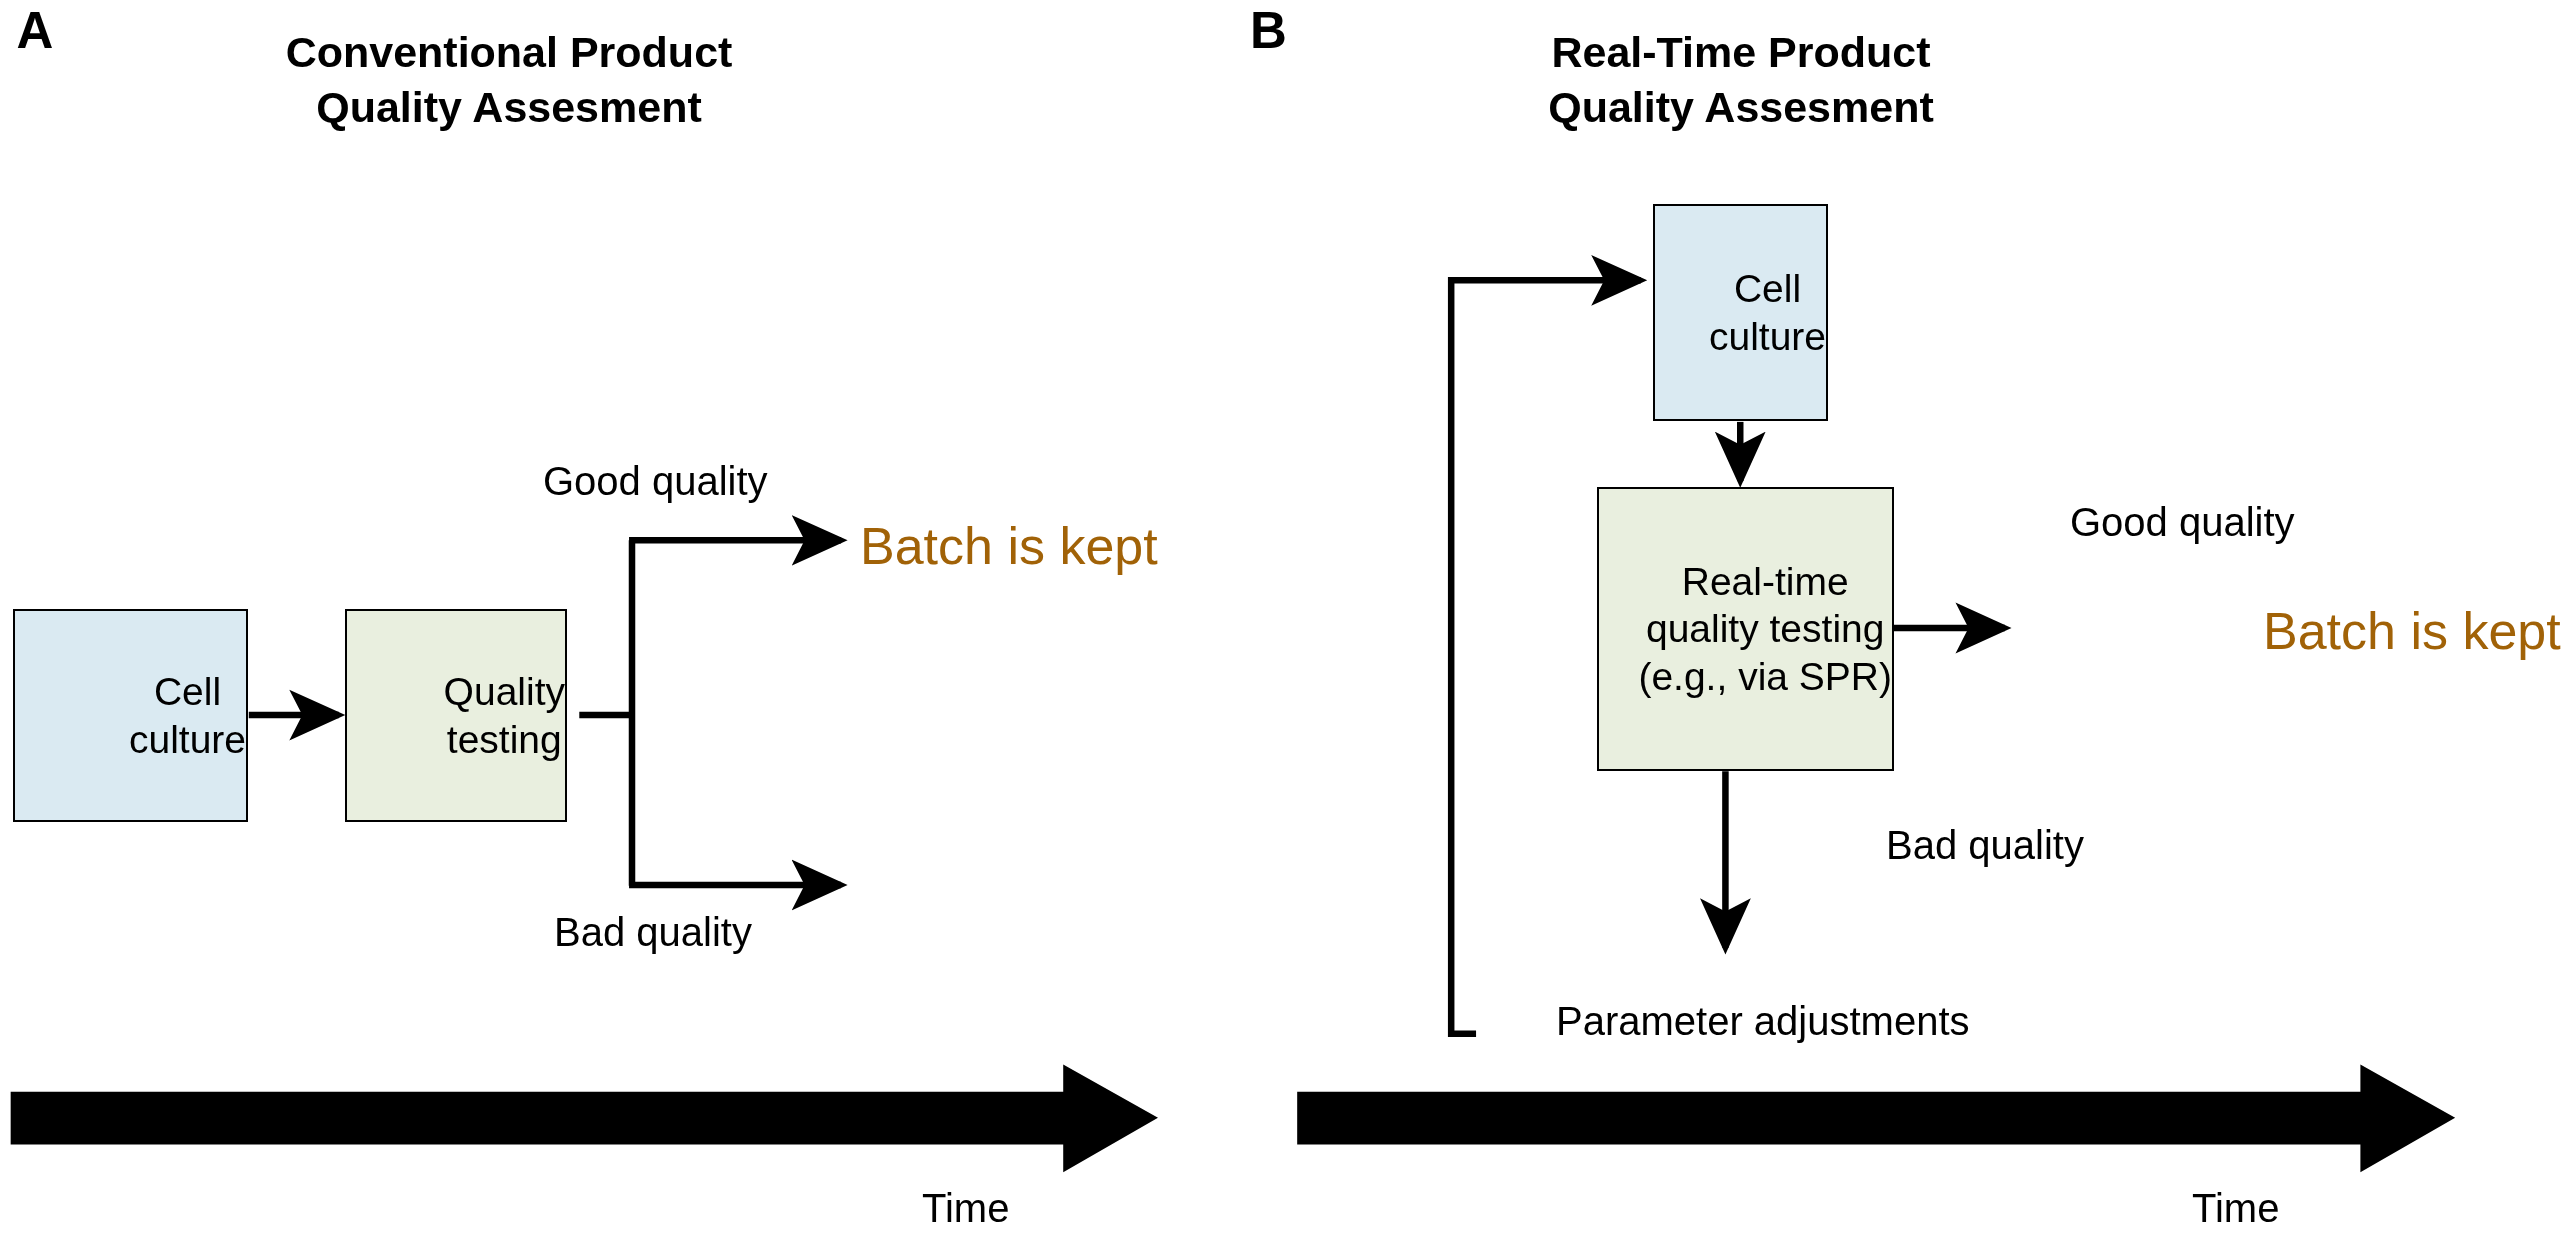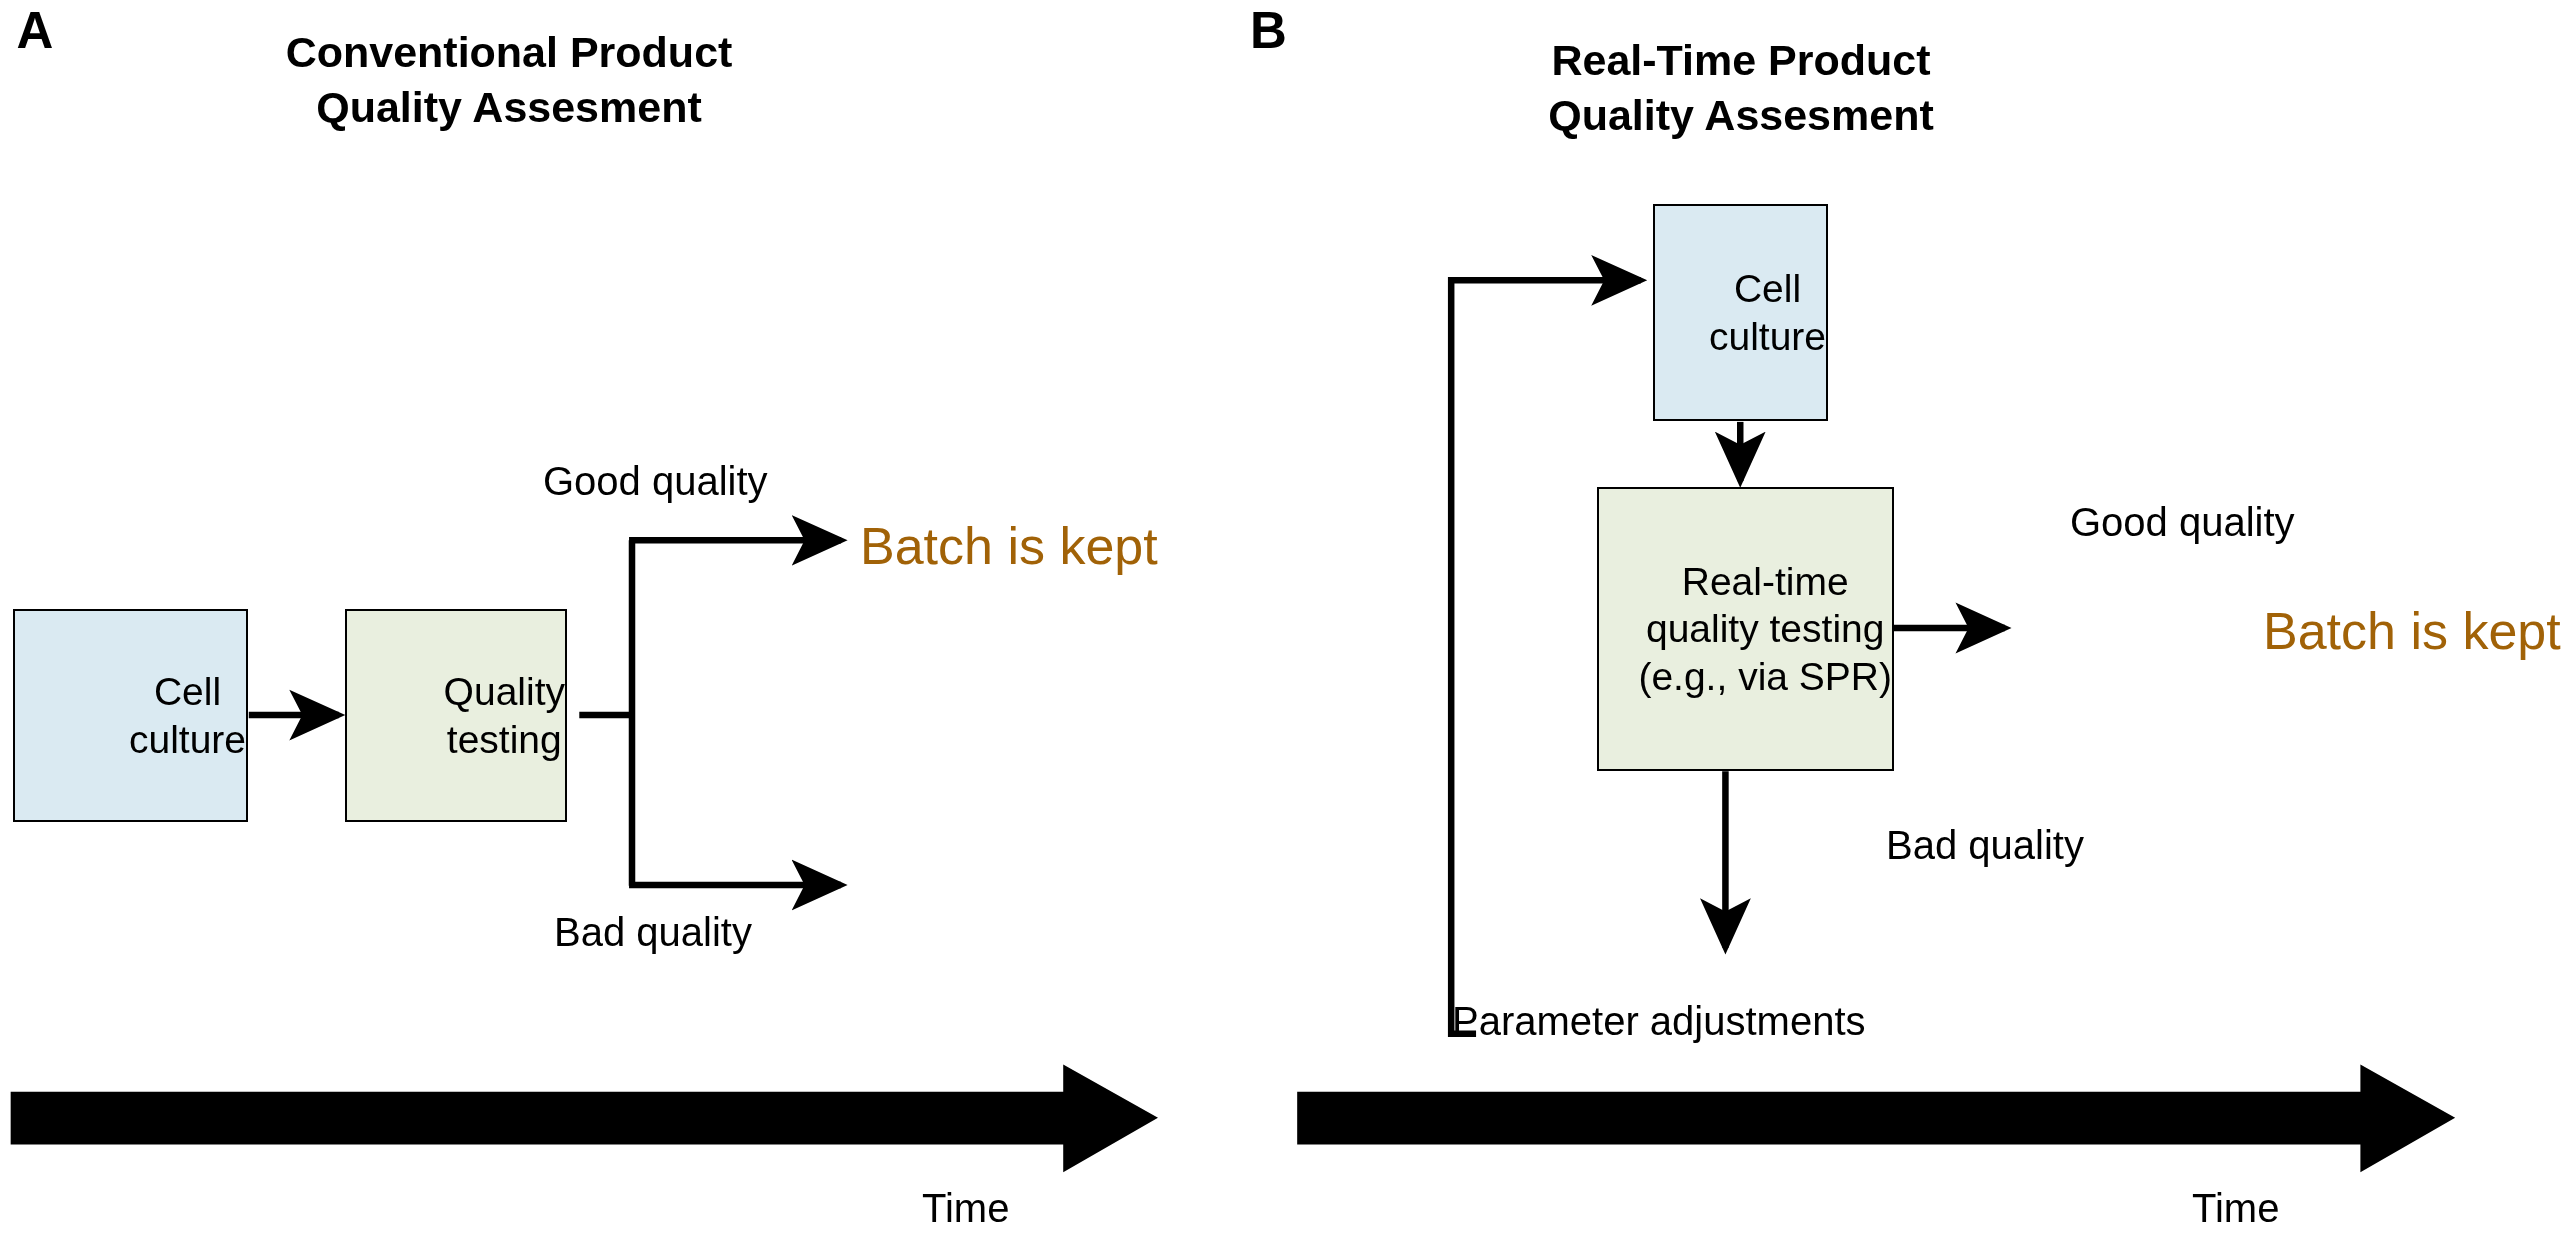--- a/index.html
+++ b/index.html
@@ -91,38 +91,38 @@
 
   <div class="edge-label" style="left:554px;top:912px;">Bad quality</div>
 
   <div class="end-label" style="left:860px;top:520px;">Batch is kept</div>
 
 
   <div class="time-label" style="left:922px;top:1188px;">Time</div>
 
   <div class="panel-letter" style="left:1250px;top:4.7px;">B</div>
 
-  <div class="panel-title" style="left:1445px;top:25px;width:592px;margin-top:8px;">Real-Time Product
+  <div class="panel-title" style="left:1445px;top:25px;width:592px;">Real-Time Product
 Quality Assesment</div>
 
   <div class="node-box node-blue" style="left:1653px;top:204px;width:175px;height:217px;">
     <span>Cell
 culture</span>
   </div>
 
   <div class="node-box node-green" style="left:1597px;top:487px;width:297px;height:284px;">
     <span>Real-time
 quality testing
 (e.g., via SPR)</span>
   </div>
 
   <div class="edge-label" style="left:2070px;top:502px;">Good quality</div>
 
   <div class="edge-label" style="left:1886px;top:825px;">Bad quality</div>
 
-  <div class="edge-label" style="left:1452px;top:1001px;">Parameter adjustments</div>
+  <div class="edge-label" style="left:1556px;top:1001px;">Parameter adjustments</div>
 
   <div class="end-label" style="left:2263px;top:605px;">Batch is kept</div>
 
   <div class="time-label" style="left:2192px;top:1188px;">Time</div>
 
 </div>
 
 
 </body></html>

